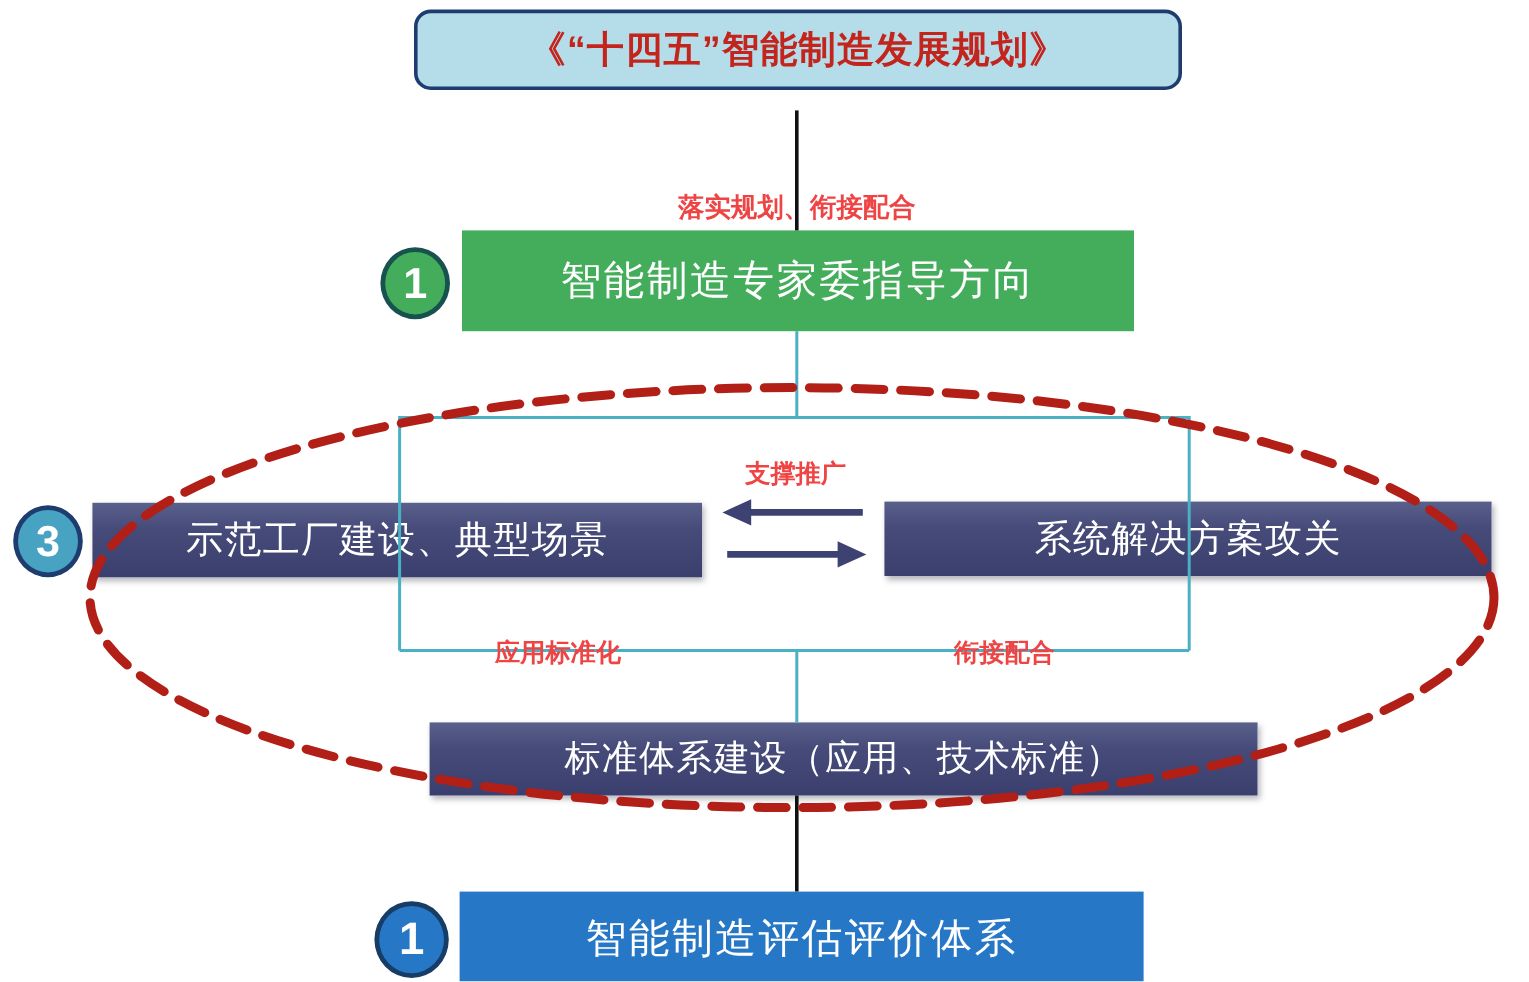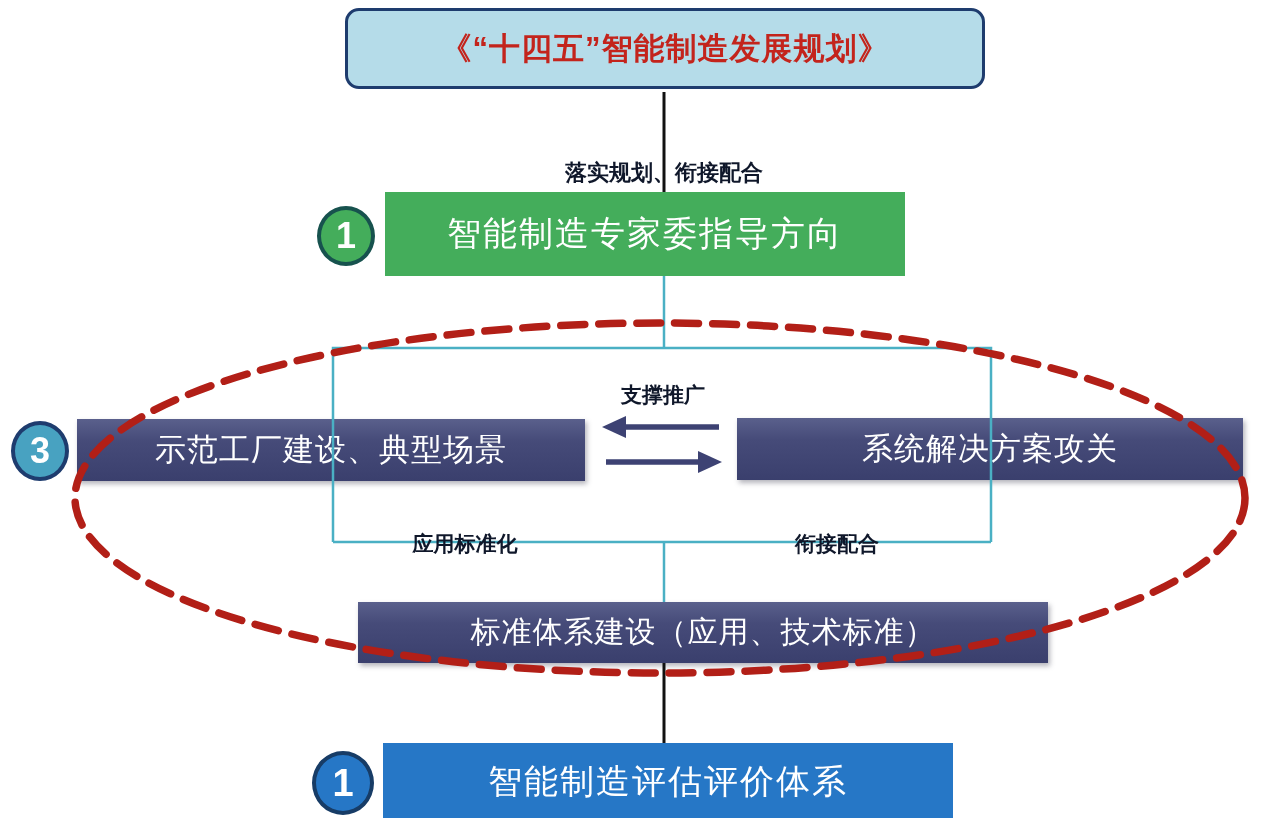--- a/index.html
+++ b/index.html
@@ -4,29 +4,29 @@
 <style>
   html,body{margin:0;padding:0;background:#ffffff;}
   #stage{
     position:relative;width:1274px;height:818px;background:#ffffff;
     overflow:hidden;
     font-family:"Liberation Sans","DejaVu Sans",sans-serif;
   }
   .abs{position:absolute;box-sizing:border-box;}
   
   .title-box{
-    left:345px;top:8px;width:640px;height:81px;
+    left:345px;top:8px;width:640px;height:67px;
     background:#b5dce9;border:3px solid #1e3c6e;border-radius:14px;
     display:flex;align-items:center;justify-content:center;
     color:#c3241c;font-size:31px;font-weight:bold;letter-spacing:1px;
     z-index:3;
   }
   
   .green-box{
-    left:385px;top:192px;width:520px;height:84px;
+    left:385px;top:192px;width:560px;height:84px;
     background:#44ad5b;
     display:flex;align-items:center;justify-content:center;
     color:#ffffff;font-size:34px;letter-spacing:2px;
     z-index:3;
   }
   
   .navy{
     background:linear-gradient(180deg,#5a608c 0%,#464b79 35%,#3a3f6d 100%);
     box-shadow:2px 3px 5px rgba(40,40,60,0.35);
     display:flex;align-items:center;justify-content:center;
@@ -45,21 +45,21 @@
   
   .badge{
     border-radius:50%;display:flex;align-items:center;justify-content:center;
     color:#ffffff;font-weight:bold;z-index:4;
   }
   .badge-green{left:317px;top:206px;width:58px;height:60px;background:#44ad5b;border:4px solid #17524e;font-size:36px;}
   .badge-teal{left:11px;top:421px;width:58px;height:60px;background:#48a2c1;border:4px solid #1e3c6e;font-size:36px;}
   .badge-blue{left:312px;top:751px;width:62px;height:64px;background:#2677c6;border:4px solid #173c66;font-size:38px;}
   
   .flow-label{
-    color:#0f172a;font-weight:bold;z-index:6;white-space:nowrap;
+    color:#ef4444;font-weight:bold;z-index:6;white-space:nowrap;
     transform:translateX(-50%);
   }
   .lbl-top{left:664px;top:158px;font-size:22px;}
   .lbl-support{left:663px;top:381px;font-size:21px;}
   .lbl-appstd{left:465px;top:530px;font-size:21px;}
   .lbl-techstd{left:837px;top:530px;font-size:21px;}
   
   #overlay{position:absolute;left:0;top:0;width:1274px;height:818px;z-index:5;pointer-events:none;}
 </style>
 </head>

